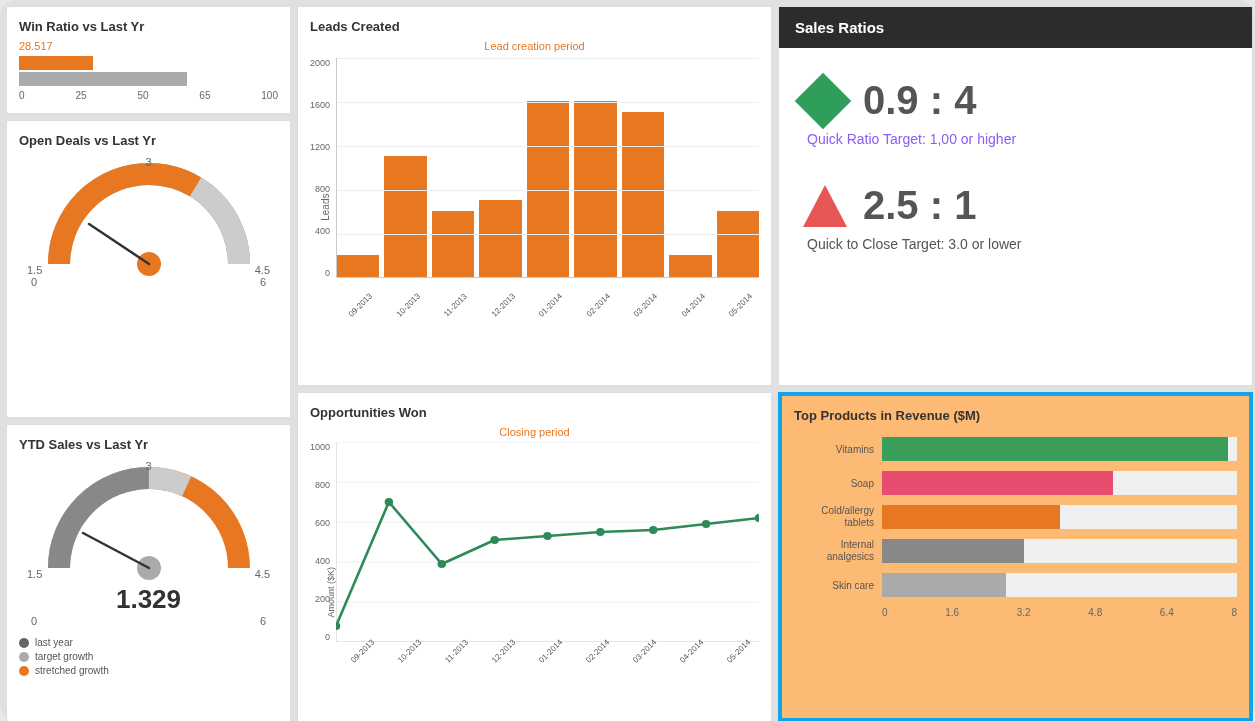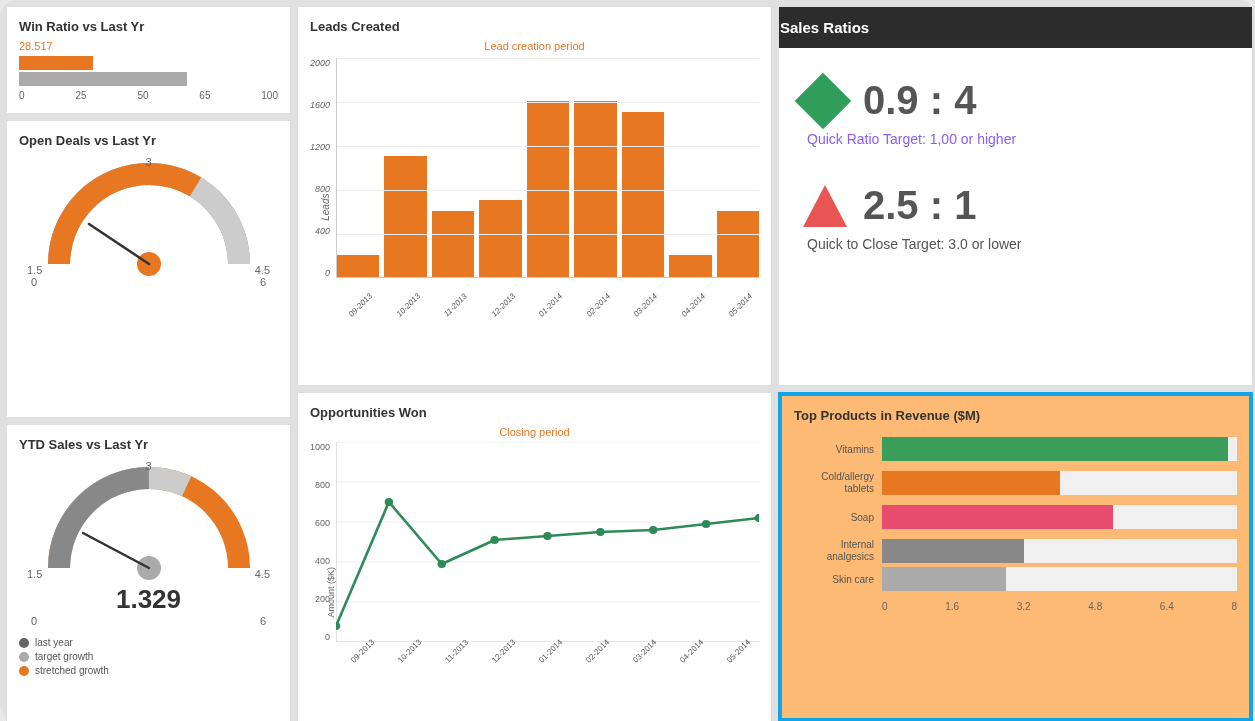--- a/index.html
+++ b/index.html
@@ -138,21 +138,21 @@
           <div style="width:10px;height:10px;border-radius:50%;background:#e87722;margin-right:6px;"></div>
           <span style="font-size:10px;color:#555;">stretched growth</span>
         </div>
       </div>
     </div>
   </div>
 
   <div style="grid-column:2; grid-row:1; background:#fff; border:1px solid #ddd; padding:12px;">
     <div class="panel-title">Leads Created</div>
     <div style="text-align:center; color:#e87722; font-size:11px; margin-bottom:6px;">Lead creation period</div>
-    <div style="display:flex; height:260px;font-style:italic;">
+    <div style="display:flex; height:260px;">
 
       <div style="display:flex; flex-direction:column; justify-content:space-between; align-items:flex-end; padding-right:6px; font-size:9px; color:#666; height:220px; margin-top:0;">
         <span>2000</span>
         <span>1600</span>
         <span>1200</span>
         <span>800</span>
         <span>400</span>
         <span>0</span>
       </div>
       <div style="flex:1; display:flex; flex-direction:column;">
@@ -186,21 +186,21 @@
             <div style="flex:1;text-align:center;transform:rotate(-45deg);transform-origin:top center;">03-2014</div>
             <div style="flex:1;text-align:center;transform:rotate(-45deg);transform-origin:top center;">04-2014</div>
             <div style="flex:1;text-align:center;transform:rotate(-45deg);transform-origin:top center;">05-2014</div>
           </div>
         </div>
       </div>
     </div>
   </div>
 
   <div style="grid-column:3; grid-row:1; background:#fff; border:1px solid #ddd; overflow:hidden;">
-    <div style="background:#2c2c2c; color:#fff; font-size:15px; font-weight:bold; padding:12px 1px;">Sales Ratios</div>
+    <div style="background:#2c2c2c; color:#fff; font-size:15px; font-weight:bold; padding:12px 16px;">Sales Ratios</div>
     <div style="padding:30px 24px;">
 
       <div style="display:flex; align-items:center; margin-bottom:8px;">
         <div style="width:40px;height:40px;background:#2e9e5a;transform:rotate(45deg);margin-right:20px;flex-shrink:0;"></div>
         <div style="font-size:40px;font-weight:bold;color:#555;">0.9 : 4</div>
       </div>
       <div style="font-size:14px;color:#8b5cf6;margin-bottom:36px;margin-left:4px;">Quick Ratio Target: 1,00 or higher</div>
 
       <div style="display:flex; align-items:center; margin-bottom:8px;">
         <div style="width:0;height:0;border-left:22px solid transparent;border-right:22px solid transparent;border-bottom:42px solid #e85555;margin-right:16px;flex-shrink:0;"></div>
@@ -266,34 +266,34 @@
     <div style="padding:8px 0 0 0;">
 
       <div style="display:flex; align-items:center; margin-bottom:10px;">
         <div style="width:80px;text-align:right;margin-right:8px;font-size:10px;color:#555;">Vitamins</div>
         <div style="flex:1;background:#f0f0f0;height:24px;position:relative;">
           <div style="background:#3a9e5a;height:100%;width:97.5%;"></div>
         </div>
       </div>
 
       <div style="display:flex; align-items:center; margin-bottom:10px;">
+        <div style="width:80px;text-align:right;margin-right:8px;font-size:10px;color:#555;">Soap</div>
+        <div style="flex:1;background:#f0f0f0;height:24px;position:relative;">
+          <div style="background:#e84c6e;height:100%;width:65%;"></div>
+        </div>
+      </div>
+
+      <div style="display:flex; align-items:center; margin-bottom:10px;">
         <div style="width:80px;text-align:right;margin-right:8px;font-size:10px;color:#555;line-height:1.2;">Cold/allergy tablets</div>
         <div style="flex:1;background:#f0f0f0;height:24px;position:relative;">
           <div style="background:#e87722;height:100%;width:50%;"></div>
         </div>
       </div>
 
-      <div style="display:flex; align-items:center; margin-bottom:10px;">
-        <div style="width:80px;text-align:right;margin-right:8px;font-size:10px;color:#555;">Soap</div>
-        <div style="flex:1;background:#f0f0f0;height:24px;position:relative;">
-          <div style="background:#e84c6e;height:100%;width:65%;"></div>
-        </div>
-      </div>
-
-      <div style="display:flex; align-items:flex-end; margin-bottom:4px;">
+      <div style="display:flex; align-items:flex-end; margin-bottom:10px;">
         <div style="width:80px;text-align:right;margin-right:8px;font-size:10px;color:#555;line-height:1.2;">Internal analgesics</div>
         <div style="flex:1;background:#f0f0f0;height:24px;position:relative;">
           <div style="background:#888;height:100%;width:40%;"></div>
         </div>
       </div>
 
       <div style="display:flex; align-items:center; margin-bottom:10px;">
         <div style="width:80px;text-align:right;margin-right:8px;font-size:10px;color:#555;">Skin care</div>
         <div style="flex:1;background:#f0f0f0;height:24px;position:relative;">
           <div style="background:#aaa;height:100%;width:35%;"></div>

